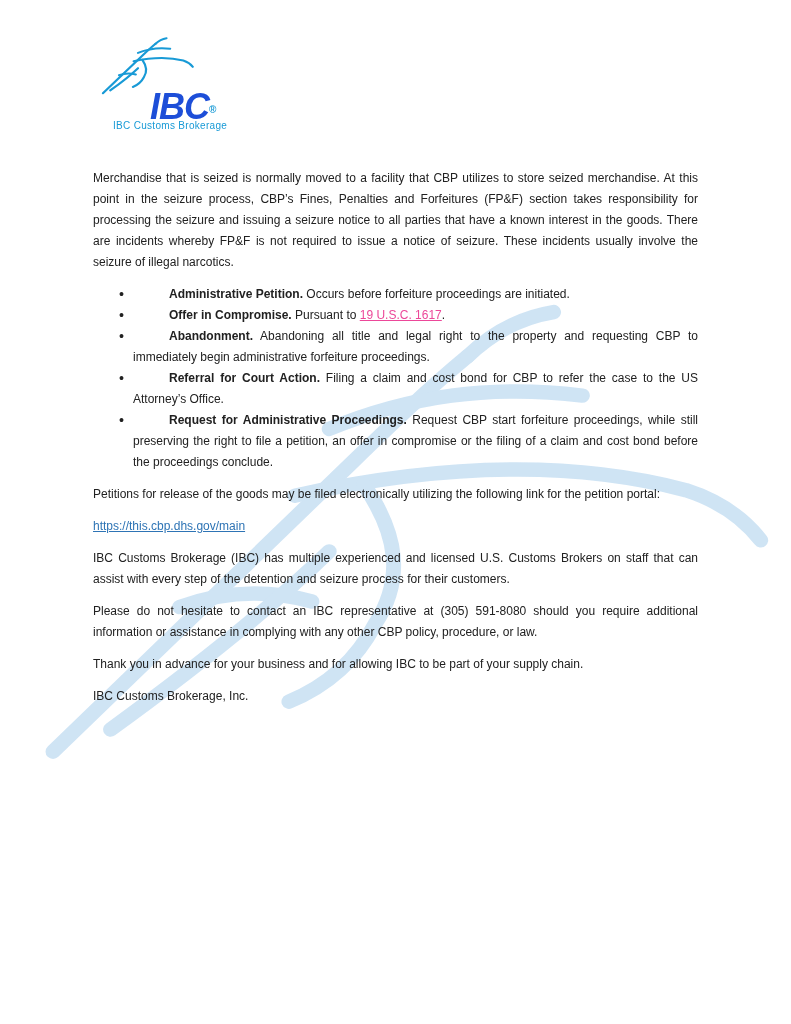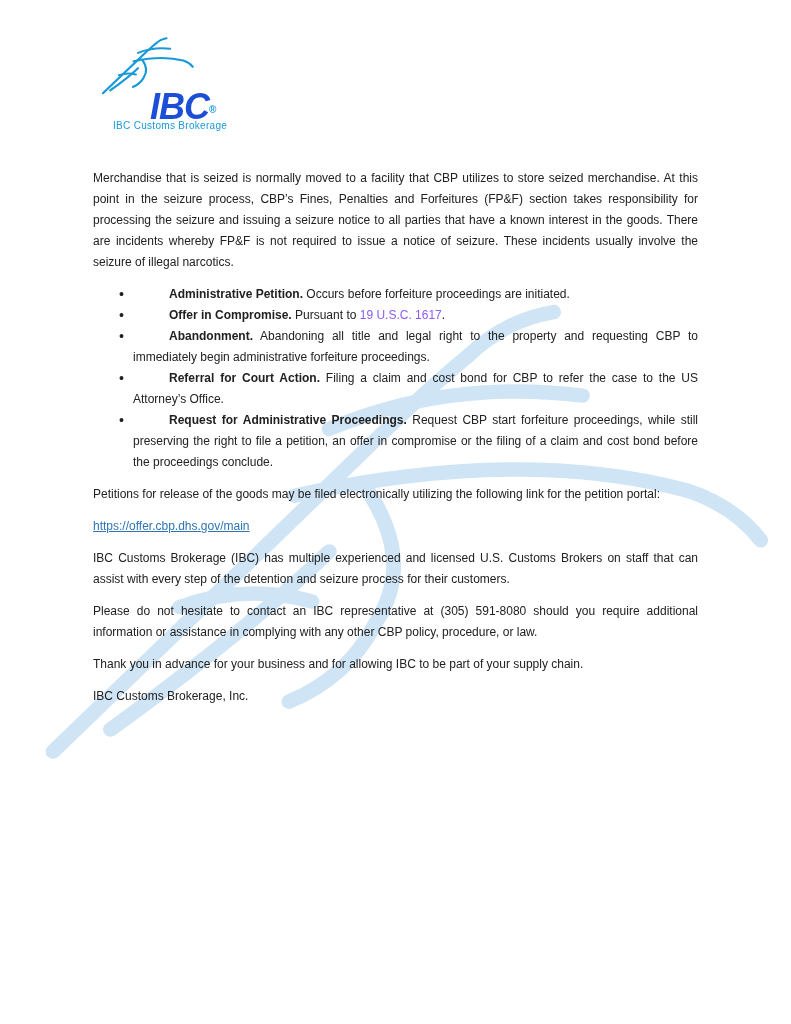--- a/index.html
+++ b/index.html
@@ -41,21 +41,21 @@
   .justify { text-align:justify; }
   .bullets { list-style:none; margin:0 0 11px 0; padding:0; }
   .bullets li { position:relative; padding-left:40px; text-align:justify; }
   .bullets li::before {
     content:"\2022";
     position:absolute; left:26px; top:0;
     font-size:14.3px; color:#212121;
   }
   .bullets b { font-weight:700;margin-left:36px; }
   .link-blue {
-    color:#8b5cf6; cursor:pointer;
+    color:#ec4899; text-decoration:underline; cursor:pointer;
   }
   .link-navy {
     color:#2E74B5; text-decoration:underline; cursor:pointer; font-weight:400;
   }
   
   .footer { position:absolute; left:0; right:0; top:944px; z-index:1; }
   .footer-rule { width:561px; height:3px; background:#1F3864; margin:0 auto; }
   .footer-text {
     margin-top:8px; text-align:center;
     color:#1F3864; font-weight:700; font-size:13px;
@@ -102,21 +102,21 @@
     <ul class="bullets">
       <li><b>Administrative Petition.</b><span> Occurs before forfeiture proceedings are initiated.</span></li>
       <li><b>Offer in Compromise.</b><span> Pursuant to </span><a class="link-blue">19 U.S.C. 1617</a><span>.</span></li>
       <li><b>Abandonment.</b><span> Abandoning all title and legal right to the property and requesting CBP to immediately begin administrative forfeiture proceedings.</span></li>
       <li><b>Referral for Court Action.</b><span> Filing a claim and cost bond for CBP to refer the case to the US Attorney’s Office.</span></li>
       <li><b>Request for Administrative Proceedings.</b><span> Request CBP start forfeiture proceedings, while still preserving the right to file a petition, an offer in compromise or the filing of a claim and cost bond before the proceedings conclude.</span></li>
     </ul>
 
     <p class="para justify">Petitions for release of the goods may be filed electronically utilizing the following link for the petition portal:</p>
 
-    <p class="para"><a class="link-navy">https://offer.cbp.dhs.gov/main</a></p>
+    <p class="para"><a class="link-navy">https://this.cbp.dhs.gov/main</a></p>
 
 
     <p class="para justify">IBC Customs Brokerage (IBC) has multiple experienced and licensed U.S. Customs Brokers on staff that can assist with every step of the detention and seizure process for their customers.</p>
 
     <p class="para justify">Please do not hesitate to contact an IBC representative at (305) 591-8080 should you require additional information or assistance in complying with any other CBP policy, procedure, or law.</p>
 
     <p class="para">Thank you in advance for your business and for allowing IBC to be part of your supply chain.</p>
 
 
     <p class="para">IBC Customs Brokerage, Inc.</p>

